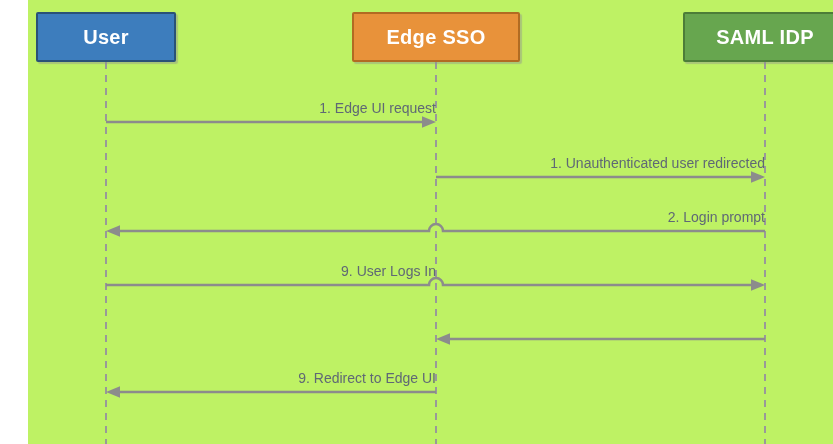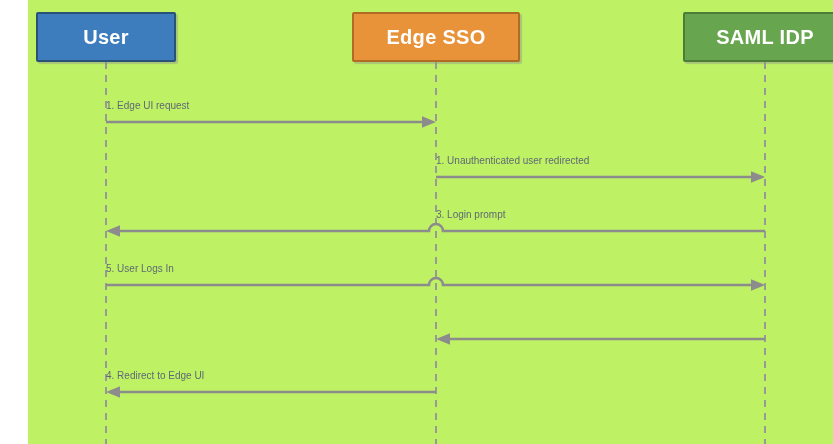--- a/index.html
+++ b/index.html
@@ -41,22 +41,22 @@
     font-weight: bold;
     letter-spacing: 0.3px;
     box-shadow: 2px 2px 1px rgba(145,145,145,0.45);
   }
   .actor-user    { background: var(--user-fill);     border-color: var(--user-border); }
   .actor-edge    { background: var(--edge-sso-fill); border-color: var(--edge-sso-border); }
   .actor-saml    { background: var(--saml-idp-fill); border-color: var(--saml-idp-border); }
   .msg-label {
     position: absolute;
     height: 18px;
-    text-align: left;
-    font-size: 10px;
+    text-align: right;
+    font-size: 14px;
     color: var(--label-text);
     white-space: nowrap;
   }
 </style>
 </head>
 <body>
 
 <div class="canvas">
 
   <div class="lifeline" style="left:77px"></div>
@@ -95,17 +95,17 @@
   </div>
   <div class="actor actor-saml" style="left:655px;width:164px">
     <span>SAML IDP</span>
   </div>
   <div class="actor actor-edge" style="left:324px;width:168px">
     <span>Edge SSO</span>
   </div>
 
   <div class="msg-label" style="left:78px;width:330px;top:100px">1. Edge UI request</div>
   <div class="msg-label" style="left:408px;width:329px;top:155px">1. Unauthenticated user redirected</div>
-  <div class="msg-label" style="left:408px;width:329px;top:209px">3. Login prompt</div>
-  <div class="msg-label" style="left:78px;width:330px;top:263px">5. User Logs In</div>
-  <div class="msg-label" style="left:78px;width:330px;top:370px">4. Redirect to Edge UI</div>
+  <div class="msg-label" style="left:408px;width:329px;top:209px">2. Login prompt</div>
+  <div class="msg-label" style="left:78px;width:330px;top:263px">9. User Logs In</div>
+  <div class="msg-label" style="left:78px;width:330px;top:370px">9. Redirect to Edge UI</div>
 
 </div>
 
 </body></html>

